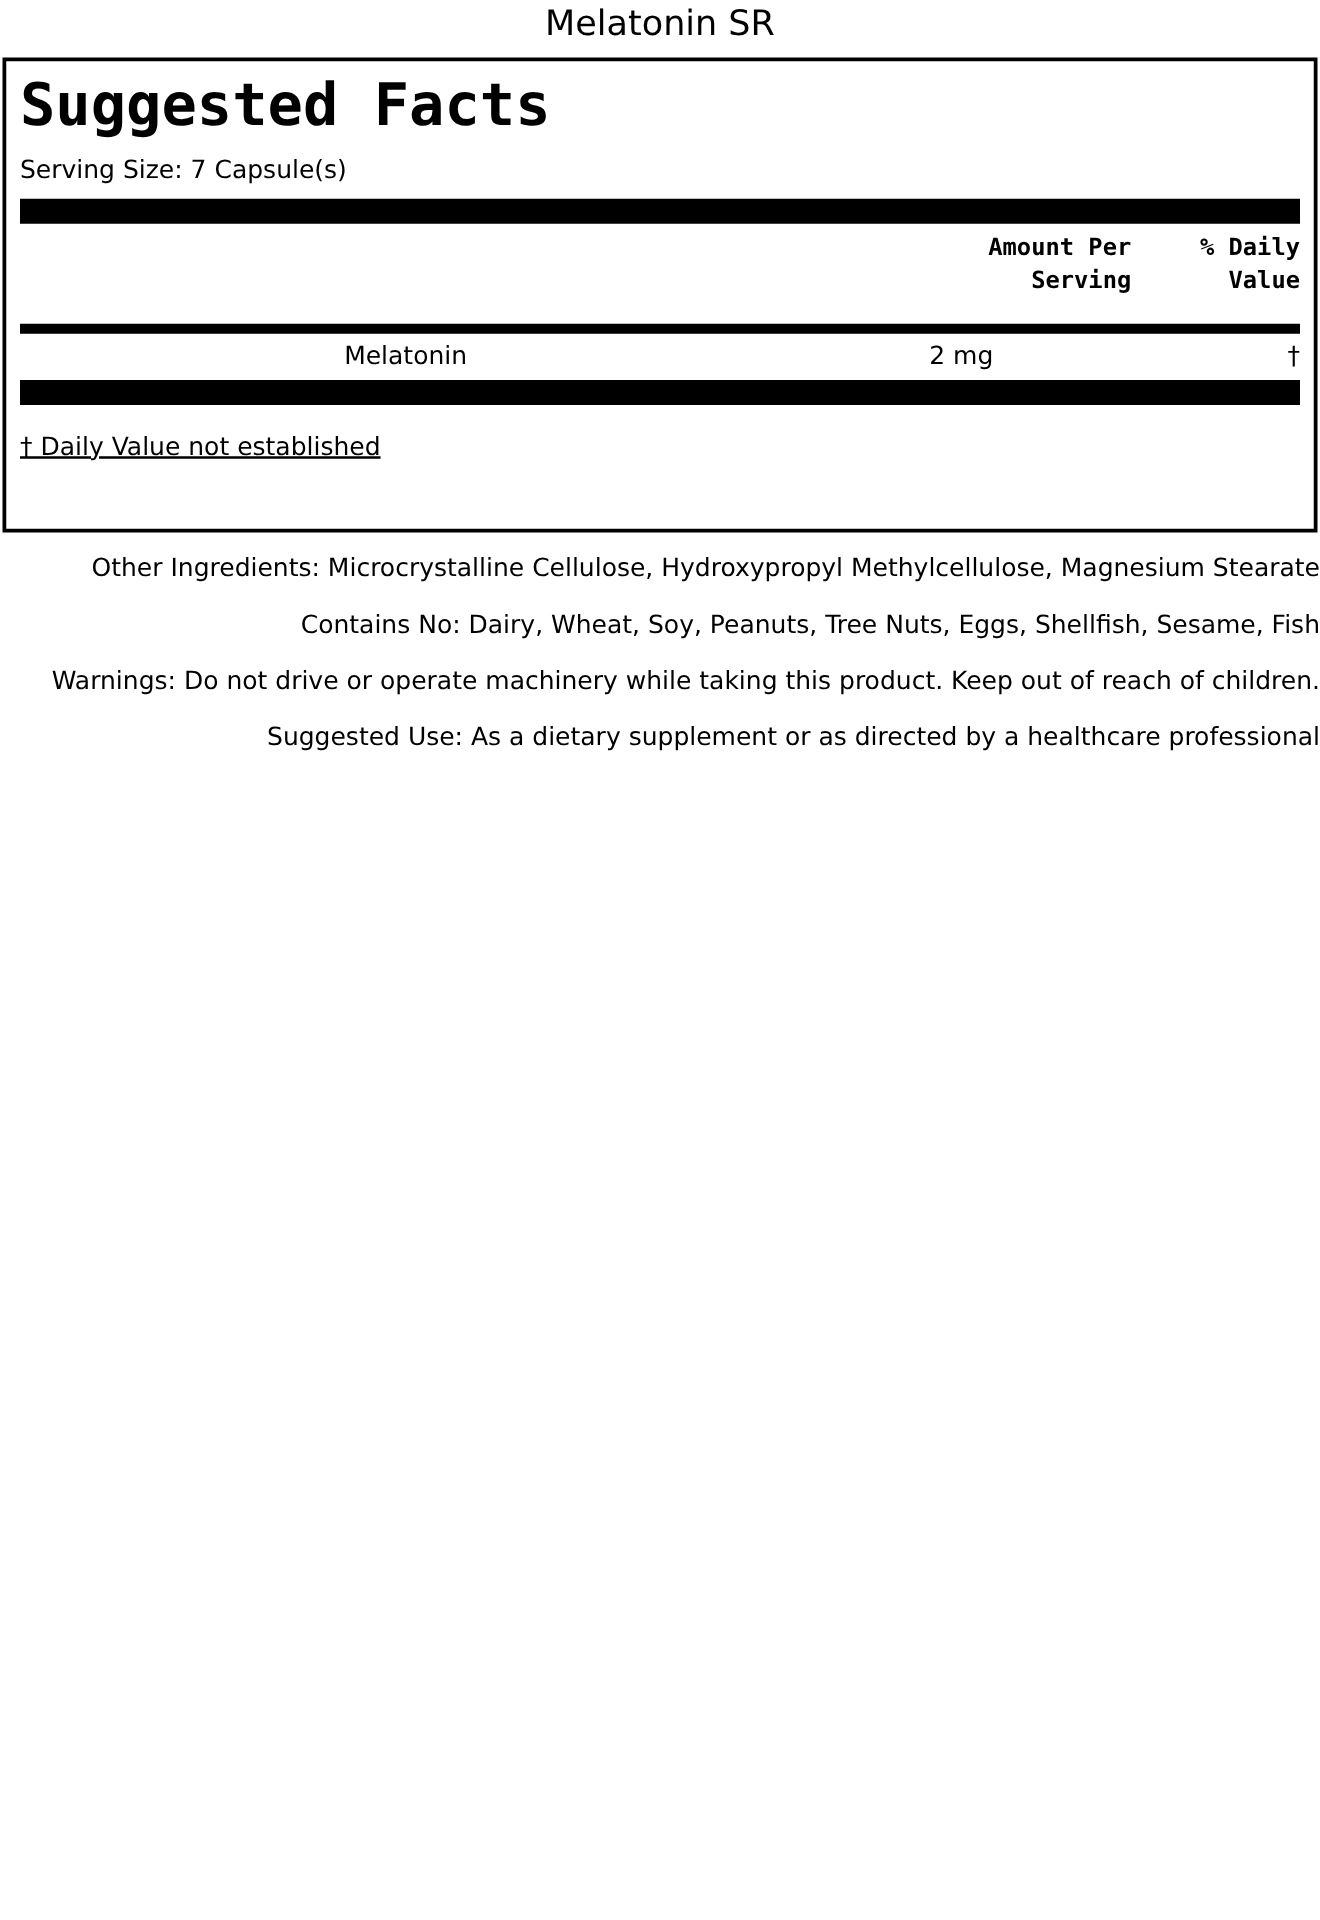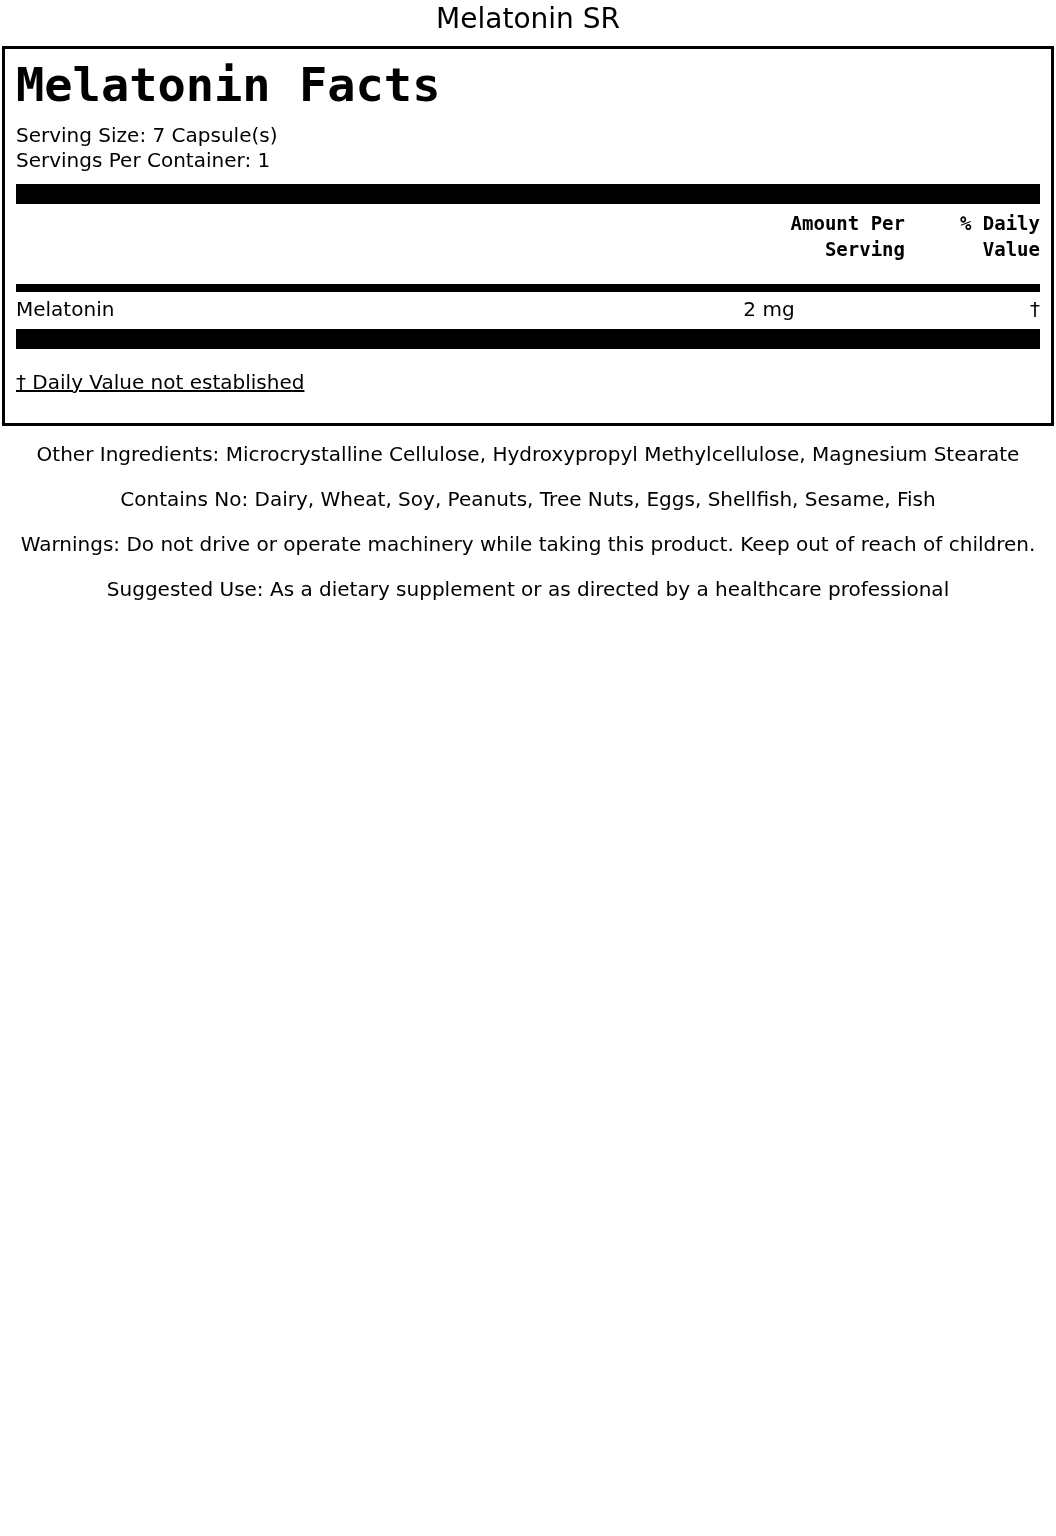--- a/index.html
+++ b/index.html
@@ -118,21 +118,21 @@
     flex-direction: row;
     align-items: baseline;
     font-family: "DejaVu Sans", sans-serif;
     font-size: 20px;
     line-height: 28px;
     font-weight: 400;
     padding: 3px 0 3px 0;
   }
   .sf-row-name {
     flex: 1 1 auto;
-    text-align: left;
+    text-align: center;
     white-space: nowrap;
   }
   .sf-row-amount {
     width: 272px;
     text-align: center;
     white-space: nowrap;
   }
   .sf-row-dv {
     width: 135px;
     text-align: right;
@@ -158,39 +158,38 @@
     width: 1056px;
     box-sizing: border-box;
   }
   .body-para {
     font-family: "DejaVu Sans", sans-serif;
     font-size: 20px;
     line-height: 25px;
     font-weight: 400;
     color: #000000;
     margin: 0 0 20px 0;
-    text-align: center;
+    text-align: right;
   }
   .body-para:last-child { margin-bottom: 0; }
 </style>
 </head>
 <body>
 
 <div class="page">
 
   <div class="product-title">Melatonin SR</div>
 
   <div class="sf-panel">
     <div class="sf-inner">
 
-      <div class="sf-heading">Melatonin Facts</div>
+      <div class="sf-heading">Suggested Facts</div>
 
       <div class="sf-serving-block">
         <div class="sf-serving-line">Serving Size: 7 Capsule(s)</div>
-        <div class="sf-serving-line">Servings Per Container: 1</div>
       </div>
 
       <div class="spacer-1"></div>
 
       <div class="rule-thick"></div>
 
       <div class="sf-colheads">
         <div class="colhead colhead-amount">Amount Per
 Serving</div>
         <div class="colhead colhead-dv">% Daily

